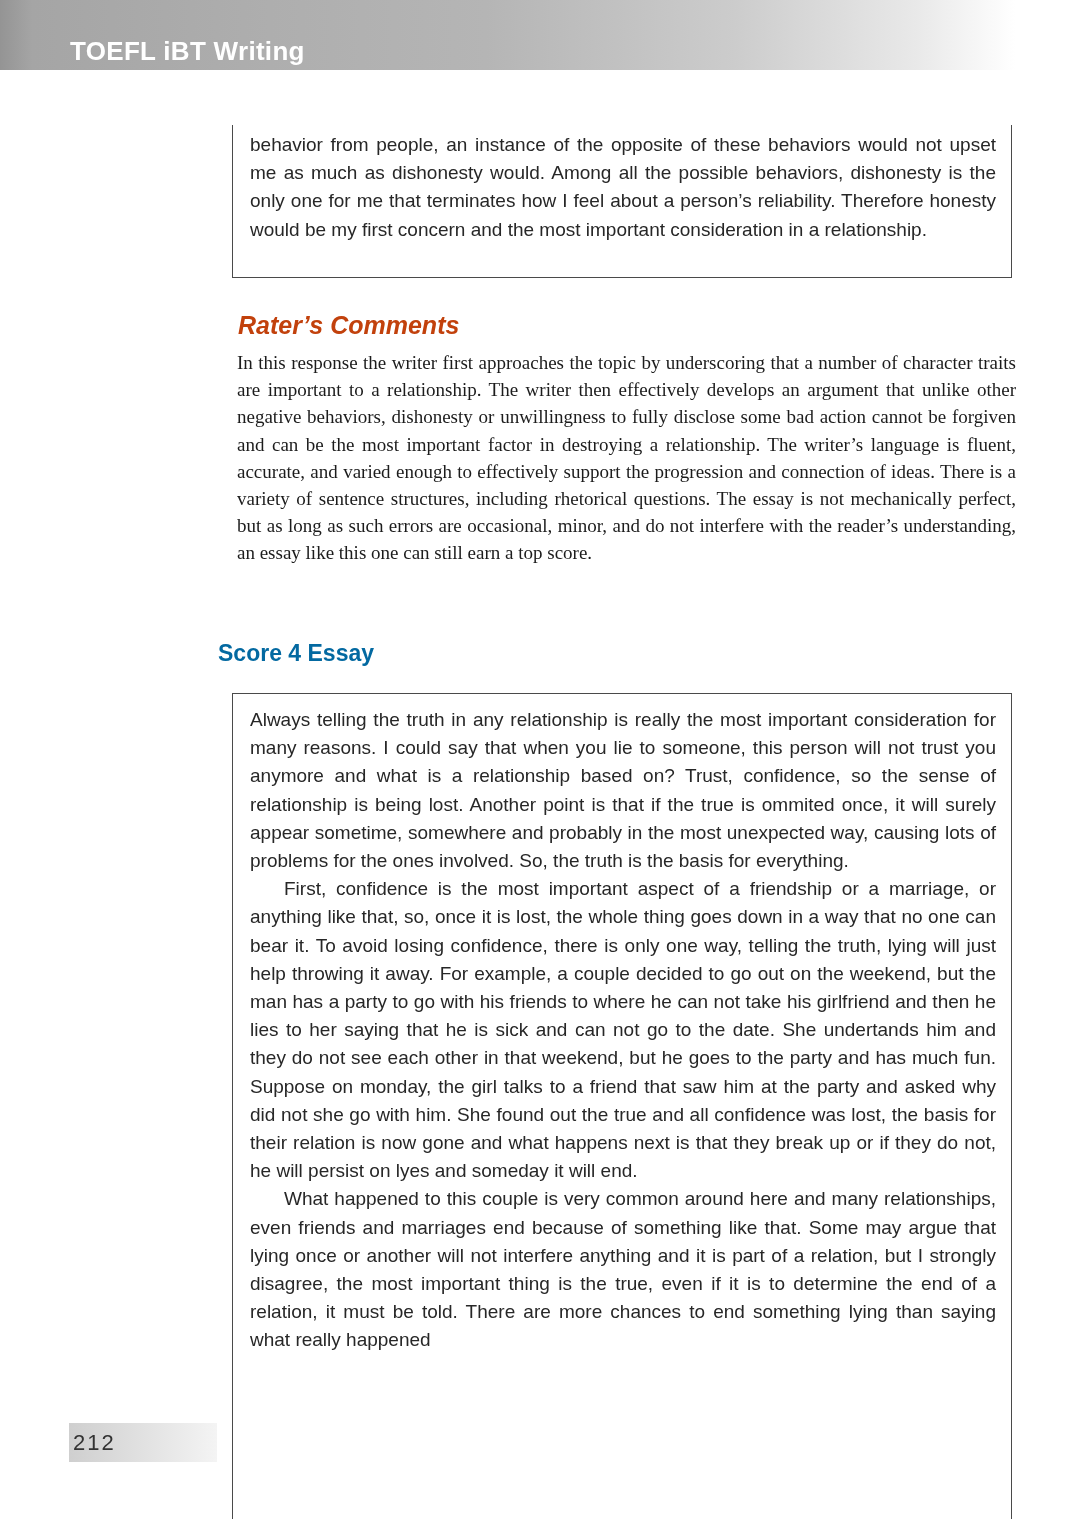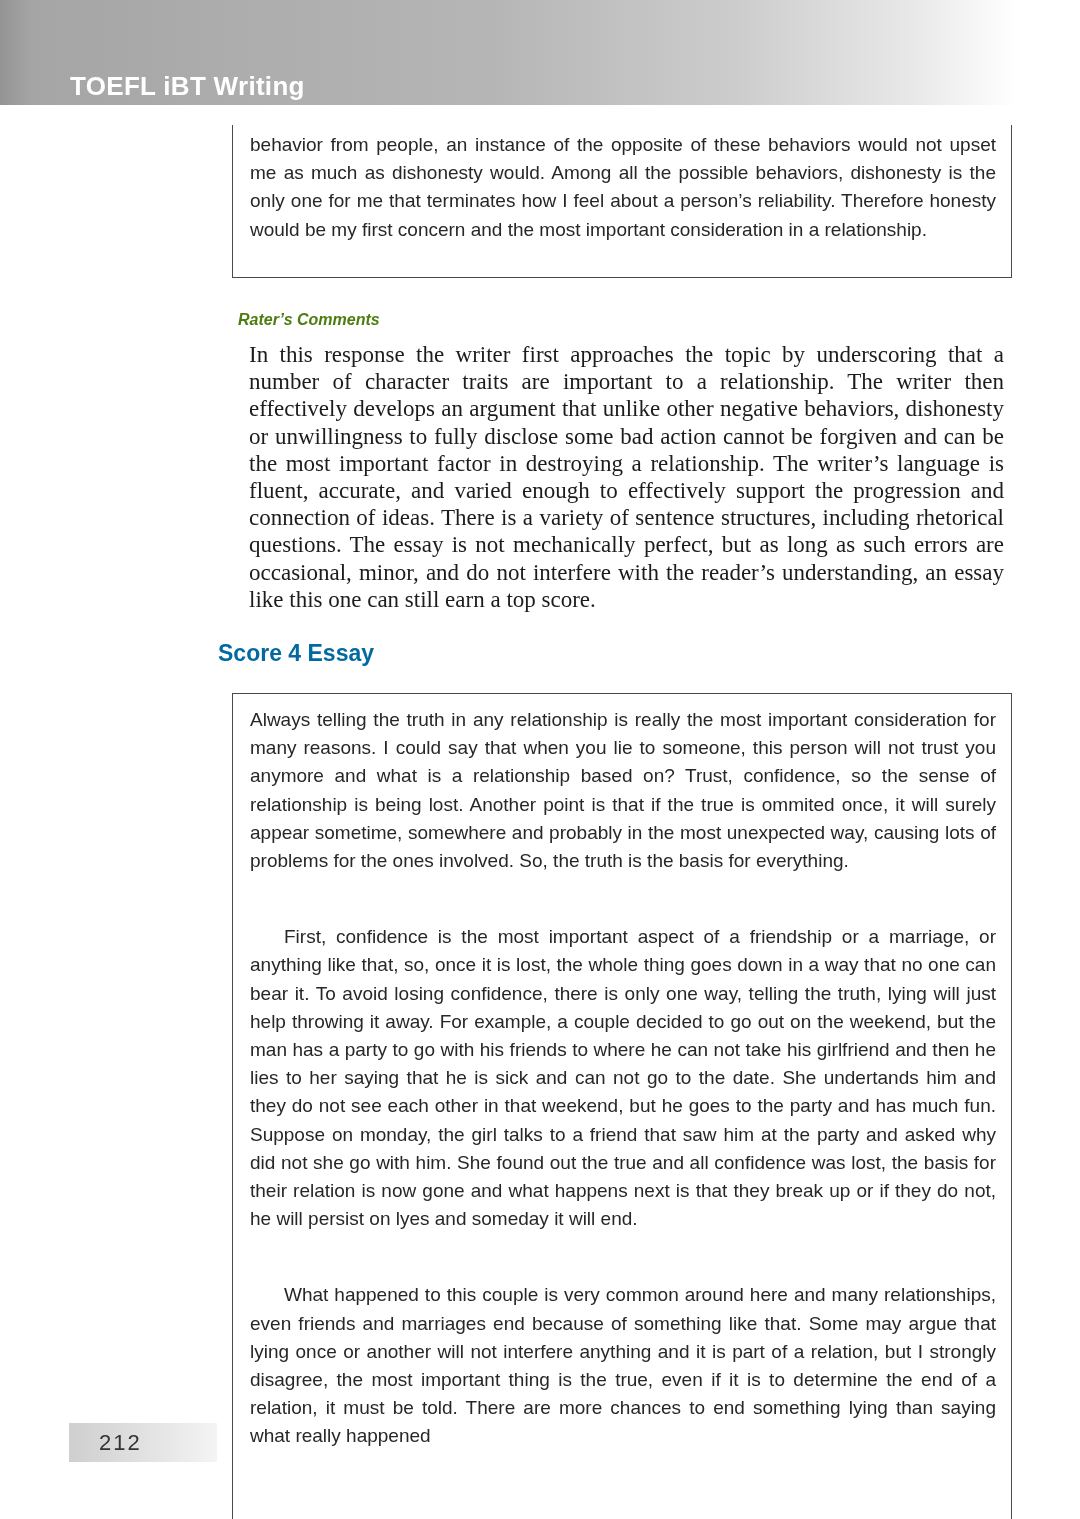--- a/index.html
+++ b/index.html
@@ -7,21 +7,21 @@
     width:1080px; height:1519px;
     background:#ffffff;
     position:relative;
     font-family:"Liberation Sans", sans-serif;
     overflow:hidden;
   }
 
   
   .header-banner {
     position:absolute; left:0; top:0;
-    width:1080px; height:105px;
+    width:1080px; height:70px;
     background:linear-gradient(90deg,
       #949494 0%, #a5a5a5 3%, #aeaeae 25%, #b5b5b5 45%,
       #cccccc 68%, #e9e9e9 85%, #ffffff 94%);
   }
   .header-title {
     position:absolute; left:70px; bottom:3px;
     color:#ffffff; font-weight:bold; font-size:26px;
     letter-spacing:0.3px;
   }
 
@@ -39,51 +39,51 @@
   }
   .box-score4 {
     top:693px; height:844px;
     padding:12px 15px 0 17px;
   }
   .box-text, .essay-box p {
     font-size:19px; line-height:28.2px;
     color:#272727; text-align:justify;
     margin:0;
   }
-  .essay-box p.indent { text-indent:34px;margin-top:48px; }
+  .essay-box p.indent { text-indent:34px; }
 
   
   .raters {
     position:absolute; left:237px; top:311px; width:779px;
   }
   .raters-heading {
-    font-size:16px; font-weight:bold; font-style:italic;
-    color:#4d7c0f; margin:0 0 9px 1px;
+    font-size:25px; font-weight:bold; font-style:italic;
+    color:#c2410c; margin:0 0 9px 1px;
     font-family:"Liberation Sans", sans-serif;
   }
   .raters-body {
     font-family:"Liberation Serif", serif;
-    font-size:23px; line-height:27.2px;
-    color:#1c1c1c; text-align:justify; margin:12px;
+    font-size:19px; line-height:27.2px;
+    color:#1c1c1c; text-align:justify; margin:0;
   }
 
   
   .score4-heading {
     position:absolute; left:218px; top:640px;
     font-size:23px; font-weight:bold; color:#0369a1;
     margin:0;
   }
 
   
   .footer-bar {
     position:absolute; left:69px; top:1423px;
     width:148px; height:39px;
     background:linear-gradient(90deg, #cfcfcf 0%, #e3e3e3 55%, #f4f4f4 100%);
     display:flex; align-items:center;
-    box-sizing:border-box; padding-left:30px;
+    box-sizing:border-box; padding-left:4px;
   }
   .footer-num {
     font-size:22px; color:#333333; letter-spacing:2px;
   }
 </style>
 </head>
 <body>
 
 <div class="header-banner">
   <div class="header-title">TOEFL iBT Writing</div>

